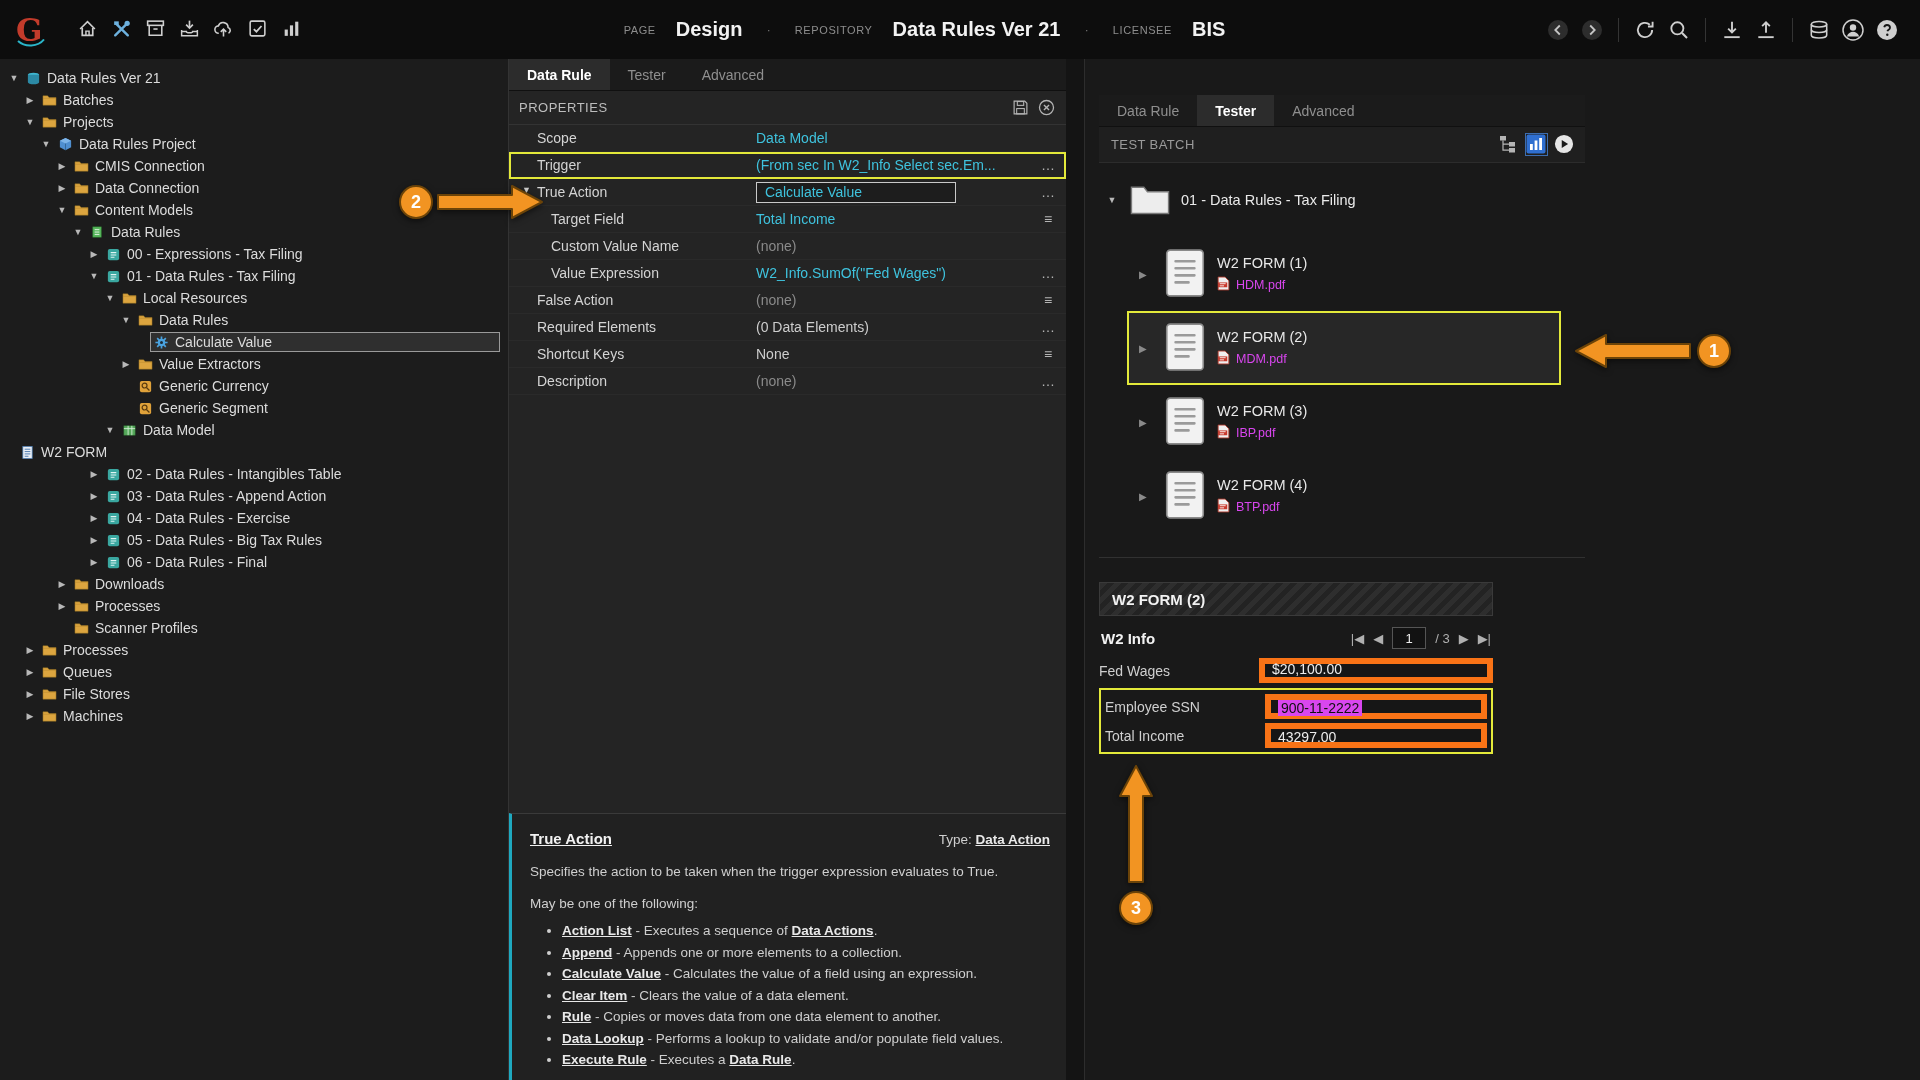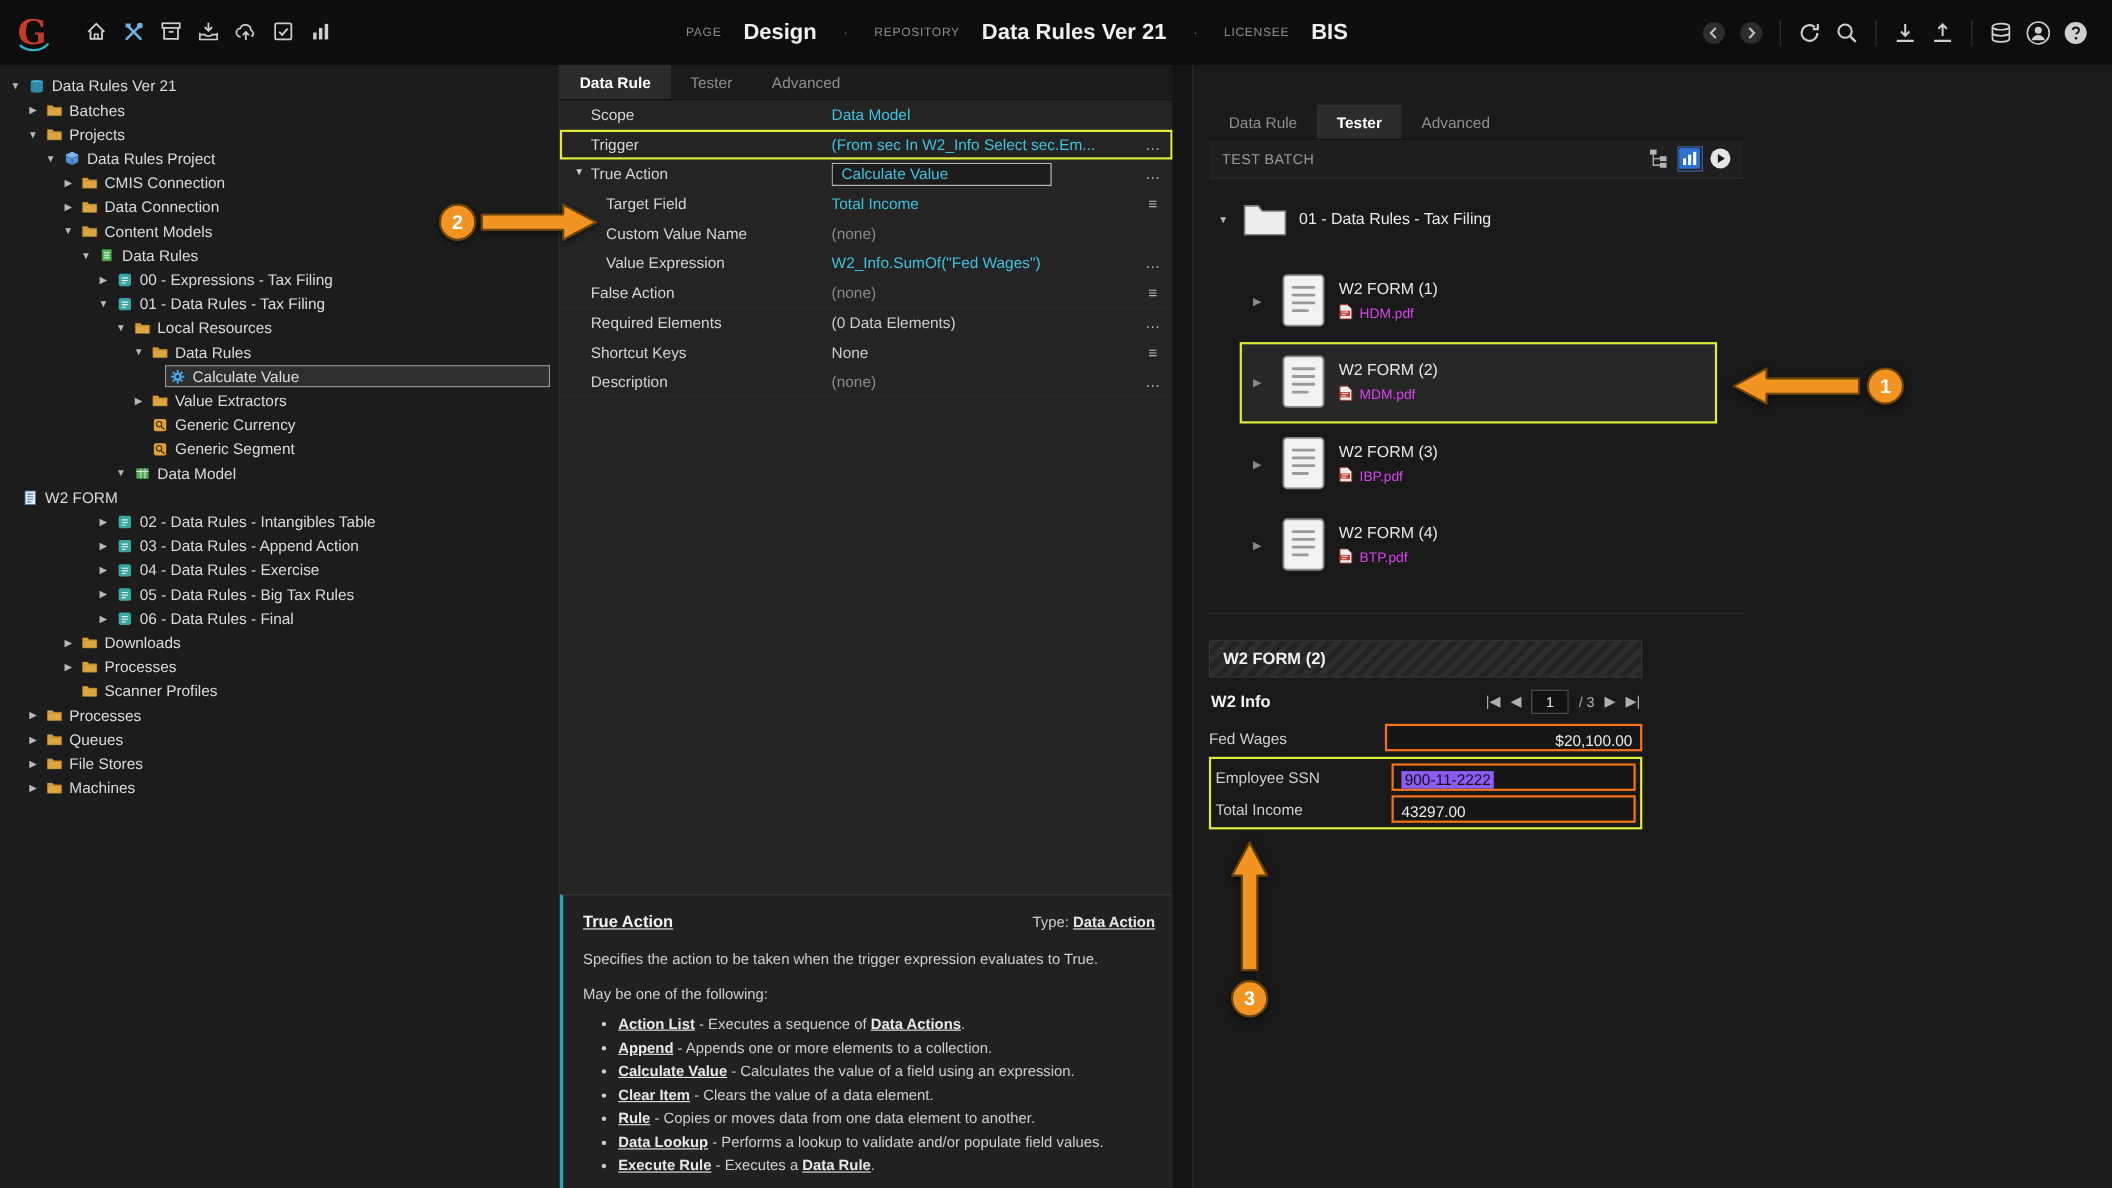--- a/index.html
+++ b/index.html
@@ -91,23 +91,23 @@
   .viewer{margin-top:24px;width:394px}
   .v-header{height:34px;background:repeating-linear-gradient(135deg,#2e2e2e 0 5px,#232323 5px 10px);
     border:1px solid #3a3a3a;display:flex;align-items:center;padding:0 12px;font-weight:bold;color:#f2f2f2;font-size:15px}
   .v-sect{display:flex;align-items:center;justify-content:space-between;height:36px;padding:0 2px;margin-top:4px}
   .v-title{font-weight:bold;font-size:15px;color:#f2f2f2}
   .pager{display:flex;align-items:center;gap:9px;color:#b0b0b0;font-size:13px}
   .pager .pbtn2{cursor:pointer;color:#b0b0b0}
   .pg-input{width:34px;height:22px;border:1px solid #555;background:#121212;color:#eee;display:flex;align-items:center;justify-content:center}
   .f-row{display:flex;align-items:center;height:29px}
   .f-label{flex:0 0 160px;color:#cfcfcf}
-  .f-input{flex:1;height:25px;border:2px solid #f97316;background:#161616;display:flex;align-items:flex-end;padding:0 7px;color:#ededed}
+  .f-input{flex:1;height:25px;border:6px solid #f97316;background:#161616;display:flex;align-items:flex-start;padding:0 7px;color:#ededed}
   .f-input.right{justify-content:flex-end}
-  .sel-text{background:#8b5cf6;color:#101010;padding:0 3px}
+  .sel-text{background:#d946ef;color:#101010;padding:0 3px}
   .hl-box{border:2px solid #e3e93a;padding:2px 4px;margin-top:3px}
 
   
   .callout{position:absolute;z-index:50;filter:drop-shadow(0 2px 3px rgba(0,0,0,.55))}
   .callout text{font-family:"Liberation Sans","DejaVu Sans",sans-serif;font-size:18px;font-weight:bold;fill:#ffffff}
 </style>
 </head>
 <body>
 
 <div class="page">
@@ -607,20 +607,38 @@
           </span>
         </div>
       </aside>
 
     <section class="middle">
       <div class="tabs" id="middle-tabs">
           <div class="tab active">Data Rule</div>
           <div class="tab">Tester</div>
           <div class="tab">Advanced</div>
         </div>
+      <div class="props-head">
+        <span class="props-title">PROPERTIES</span>
+        <span class="ph-icons">
+          <span>
+              <svg viewBox="0 0 16 16">
+                <path d="M2 2h10l2 2v10H2z" fill="none" stroke="#b5b5b5" stroke-width="1.1"></path>
+                <rect x="5" y="2.4" width="6" height="3.6" fill="none" stroke="#b5b5b5" stroke-width="1"></rect>
+                <rect x="4.4" y="9" width="7.2" height="5" fill="none" stroke="#b5b5b5" stroke-width="1"></rect>
+              </svg>
+            </span>
+          <span>
+              <svg viewBox="0 0 16 16">
+                <circle cx="8" cy="8" r="6.6" fill="none" stroke="#b5b5b5" stroke-width="1.2"></circle>
+                <path d="M5.6 5.6l4.8 4.8M10.4 5.6l-4.8 4.8" stroke="#b5b5b5" stroke-width="1.3"></path>
+              </svg>
+            </span>
+        </span>
+      </div>
       <div id="property-grid">
           <div class="prow">
             <div class="plabel" style="padding-left: 16px;"><span>Scope</span></div>
             <div class="pvalue link"><span>Data Model</span></div>
             <div class="pbtn"></div>
           </div>
           <div class="prow hl">
             <div class="plabel" style="padding-left: 16px;"><span>Trigger</span></div>
             <div class="pvalue link"><span>(From sec In W2_Info Select sec.Em...</span></div>
             <div class="pbtn">…</div>

